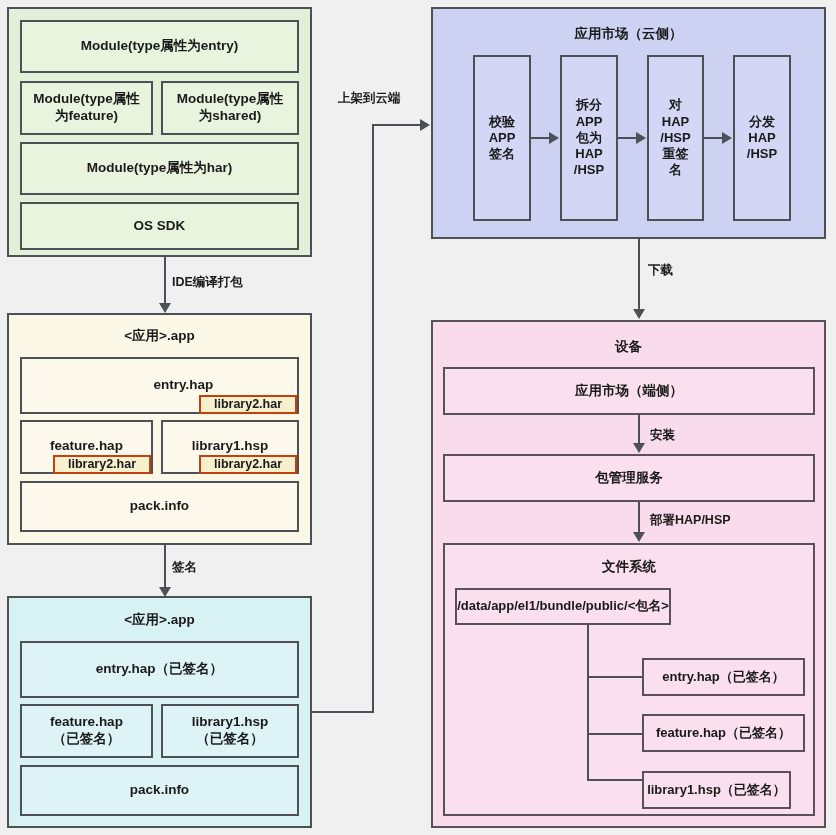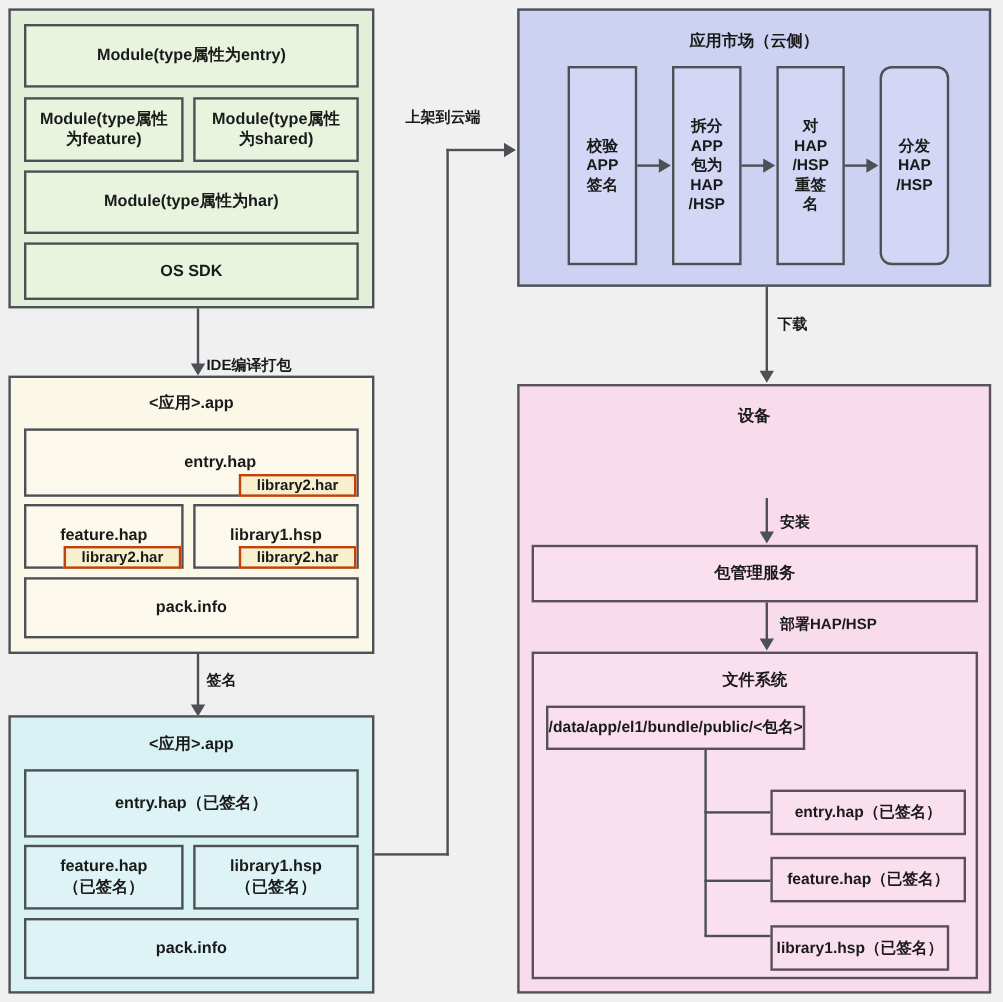--- a/index.html
+++ b/index.html
@@ -55,21 +55,21 @@
 
   <div class="box green-inner" style="left:161px;top:81px;width:138px;height:54px;font-size:13.5px;white-space:pre-line;">Module(type属性
 为shared)</div>
 
   <div class="box green-inner" style="left:20px;top:142px;width:279px;height:53px;font-size:13.5px;">Module(type属性为har)</div>
 
   <div class="box green-inner" style="left:20px;top:202px;width:279px;height:48px;font-size:13.5px;">OS SDK</div>
 
   <div class="vline" style="left:164px;top:257px;height:47px;"></div>
   <div class="arrow-down" style="left:159px;top:303px;"></div>
-  <div class="lbl" style="left:172px;top:274px;font-size:12.5px;margin-top:22px;">IDE编译打包</div>
+  <div class="lbl" style="left:172px;top:274px;font-size:12.5px;">IDE编译打包</div>
 
   <div class="box cream-wrap" style="left:7px;top:313px;width:305px;height:232px;display:block;"></div>
   <div class="title" style="left:7px;top:327px;width:305px;font-size:13.5px;">&lt;应用&gt;.app</div>
 
   <div class="box cream-inner" style="left:20px;top:357px;width:279px;height:57px;display:block;"></div>
   <div class="title" style="left:20px;top:377px;width:279px;font-size:13.5px;margin-left:24px;">entry.hap</div>
   <div class="box har" style="left:199px;top:395px;width:98px;height:19px;font-size:12.5px;">library2.har</div>
 
   <div class="box cream-inner" style="left:20px;top:420px;width:133px;height:54px;display:block;"></div>
   <div class="title" style="left:20px;top:438px;width:133px;font-size:13.5px;">feature.hap</div>
@@ -113,40 +113,41 @@
   <div class="box purple-inner" style="left:560px;top:55px;width:58px;height:166px;font-size:13px;white-space:pre-line;">拆分
 APP
 包为
 HAP
 /HSP</div>
   <div class="box purple-inner" style="left:647px;top:55px;width:57px;height:166px;font-size:13px;white-space:pre-line;">对
 HAP
 /HSP
 重签
 名</div>
-  <div class="box purple-inner" style="left:733px;top:55px;width:58px;height:166px;font-size:13px;white-space:pre-line;border-radius:10px;">分发
+  <div class="box purple-inner" style="left:733px;top:55px;width:58px;height:166px;font-size:13px;white-space:pre-line;">分发
 HAP
 /HSP</div>
 
   <div class="hline" style="left:531px;top:137px;width:20px;"></div>
   <div class="arrow-right" style="left:549px;top:132px;"></div>
 
   <div class="hline" style="left:618px;top:137px;width:20px;"></div>
   <div class="arrow-right" style="left:636px;top:132px;"></div>
 
   <div class="hline" style="left:704px;top:137px;width:20px;"></div>
   <div class="arrow-right" style="left:722px;top:132px;"></div>
 
   <div class="vline" style="left:638px;top:239px;height:72px;"></div>
   <div class="arrow-down" style="left:633px;top:309px;"></div>
   <div class="lbl" style="left:648px;top:262px;font-size:12.5px;">下载</div>
 
   <div class="box pink-wrap" style="left:431px;top:320px;width:395px;height:508px;display:block;"></div>
   <div class="title" style="left:431px;top:338px;width:395px;font-size:13.5px;">设备</div>
 
+  <div class="box pink-inner" style="left:443px;top:367px;width:372px;height:48px;font-size:13.5px;">应用市场（端侧）</div>
 
   <div class="vline" style="left:638px;top:415px;height:30px;"></div>
   <div class="arrow-down" style="left:633px;top:443px;"></div>
   <div class="lbl" style="left:650px;top:427px;font-size:12.5px;">安装</div>
 
   <div class="box pink-inner" style="left:443px;top:454px;width:372px;height:48px;font-size:13.5px;">包管理服务</div>
 
   <div class="vline" style="left:638px;top:502px;height:32px;"></div>
   <div class="arrow-down" style="left:633px;top:532px;"></div>
   <div class="lbl" style="left:650px;top:512px;font-size:12.5px;">部署HAP/HSP</div>

